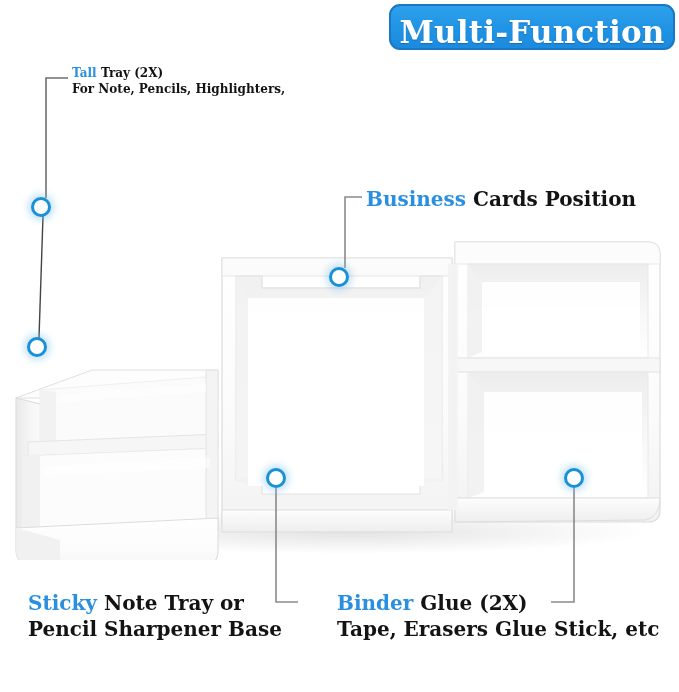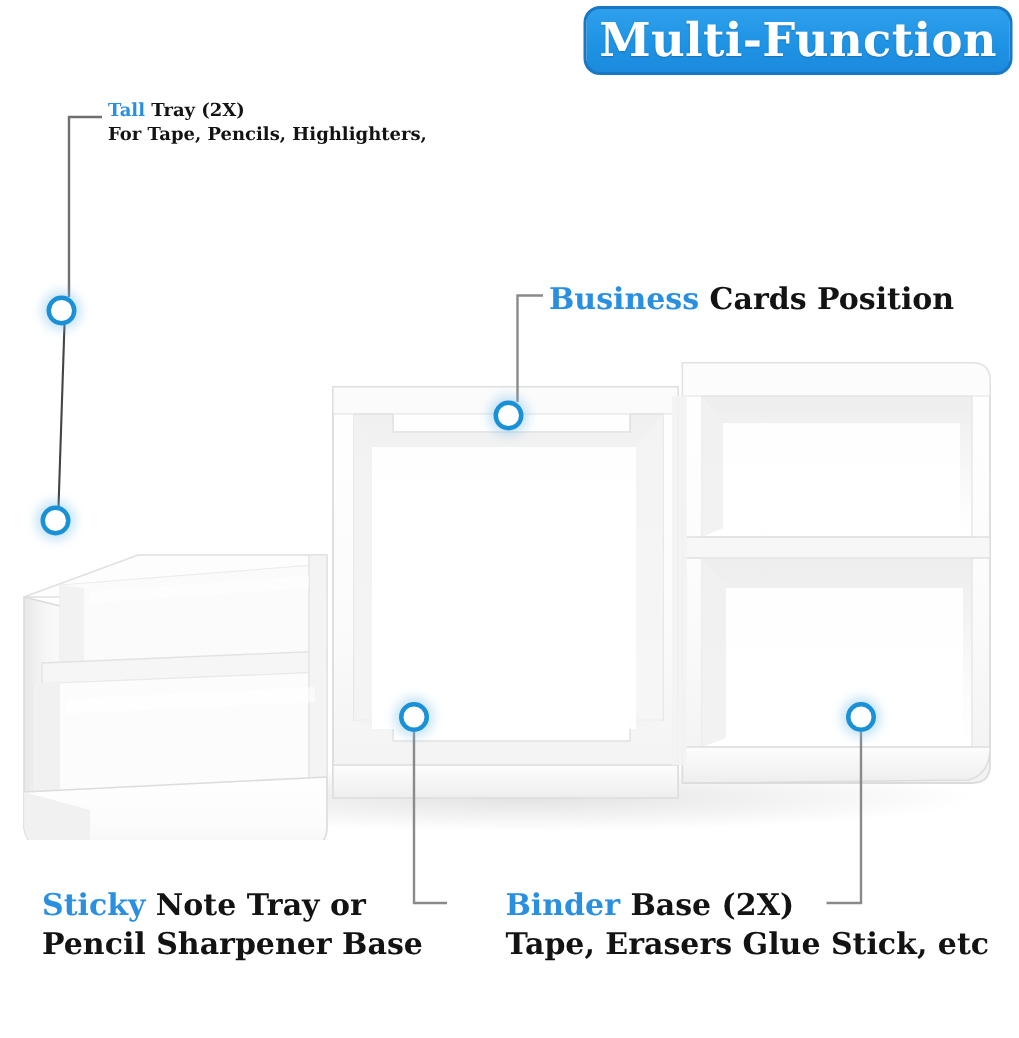--- a/index.html
+++ b/index.html
@@ -23,21 +23,21 @@
     position: absolute;
     left: 389px;
     top: 4px;
     width: 286px;
     height: 46px;
     background: linear-gradient(180deg, #2ea0ec 0%, #1f93e4 55%, #1c8ade 100%);
     border: 2px solid #1878c4;
     border-radius: 11px;
     box-sizing: border-box;
     display: flex;
-    align-items: center;
+    align-items: flex-end;
     justify-content: center;
   }
   .banner-text {
     color: #ffffff;
     font-family: "DejaVu Serif", "Liberation Serif", serif;
     font-weight: bold;
     font-size: 31px;
     letter-spacing: 0.2px;
     line-height: 1;
     text-shadow: 0 1px 1px rgba(10,60,110,0.35);
@@ -212,34 +212,34 @@
 
     <polyline points="574,488 574,602 551,602" fill="none" stroke="#8a8a8a" stroke-width="1.6"></polyline>
   </svg>
 
   <div class="banner">
     <span class="banner-text">Multi-Function</span>
   </div>
 
   <div id="callout-tall" class="callout">
     <span class="ln"><span class="hl">Tall</span> <span>Tray (2X)</span></span>
-    <span class="ln">For Tape, Pencils, Highlighters,</span>
+    <span class="ln">For Note, Pencils, Highlighters,</span>
   </div>
 
   <div id="callout-sticky" class="callout">
     <span class="ln"><span class="hl">Sticky</span> <span>Note Tray or</span></span>
     <span class="ln">Pencil Sharpener Base</span>
   </div>
 
   <div id="callout-business" class="callout">
     <span class="ln"><span class="hl">Business</span> <span>Cards Position</span></span>
   </div>
 
   <div id="callout-medium" class="callout">
-    <span class="ln"><span class="hl">Binder</span> <span>Base (2X)</span></span>
+    <span class="ln"><span class="hl">Binder</span> <span>Glue (2X)</span></span>
     <span class="ln">Tape, Erasers Glue Stick, etc</span>
   </div>
 
   <div id="marker-layer">
       <div class="marker" style="left: 41px; top: 207px;"></div>
       <div class="marker" style="left: 37px; top: 347px;"></div>
       <div class="marker" style="left: 339px; top: 277px;"></div>
       <div class="marker" style="left: 276px; top: 478px;"></div>
       <div class="marker" style="left: 574px; top: 478px;"></div>
     </div>

